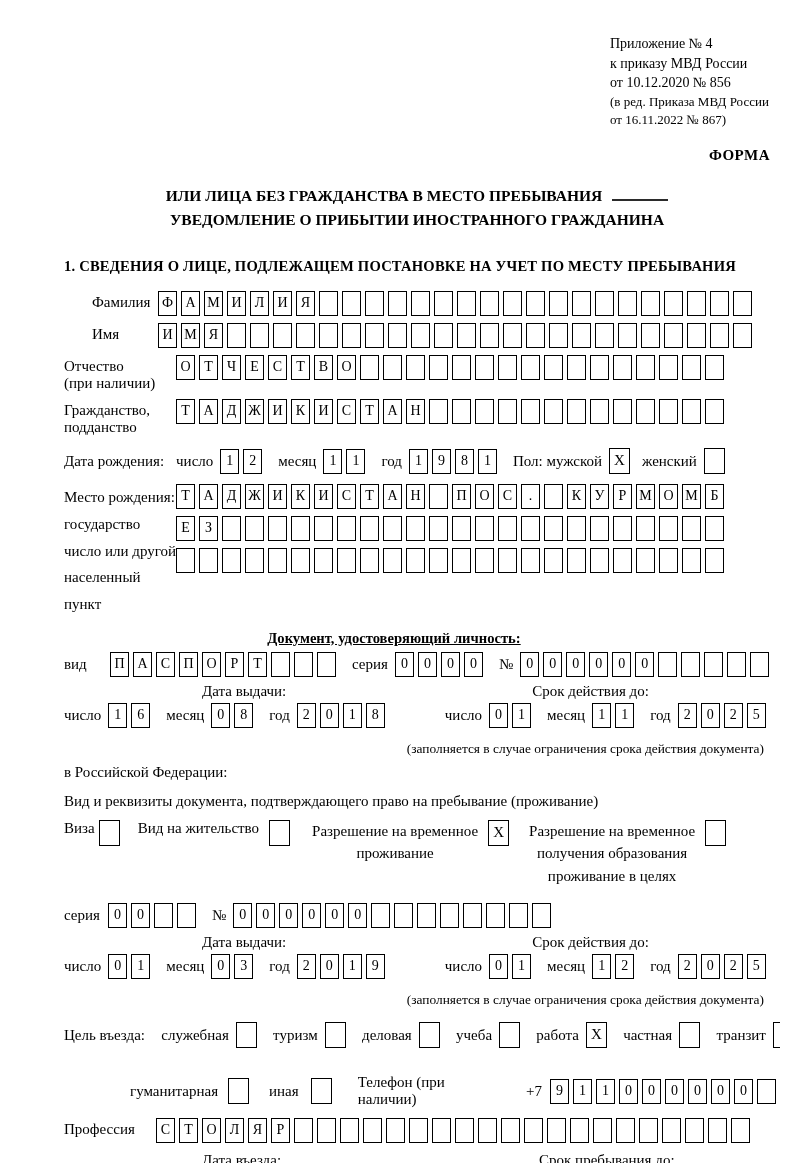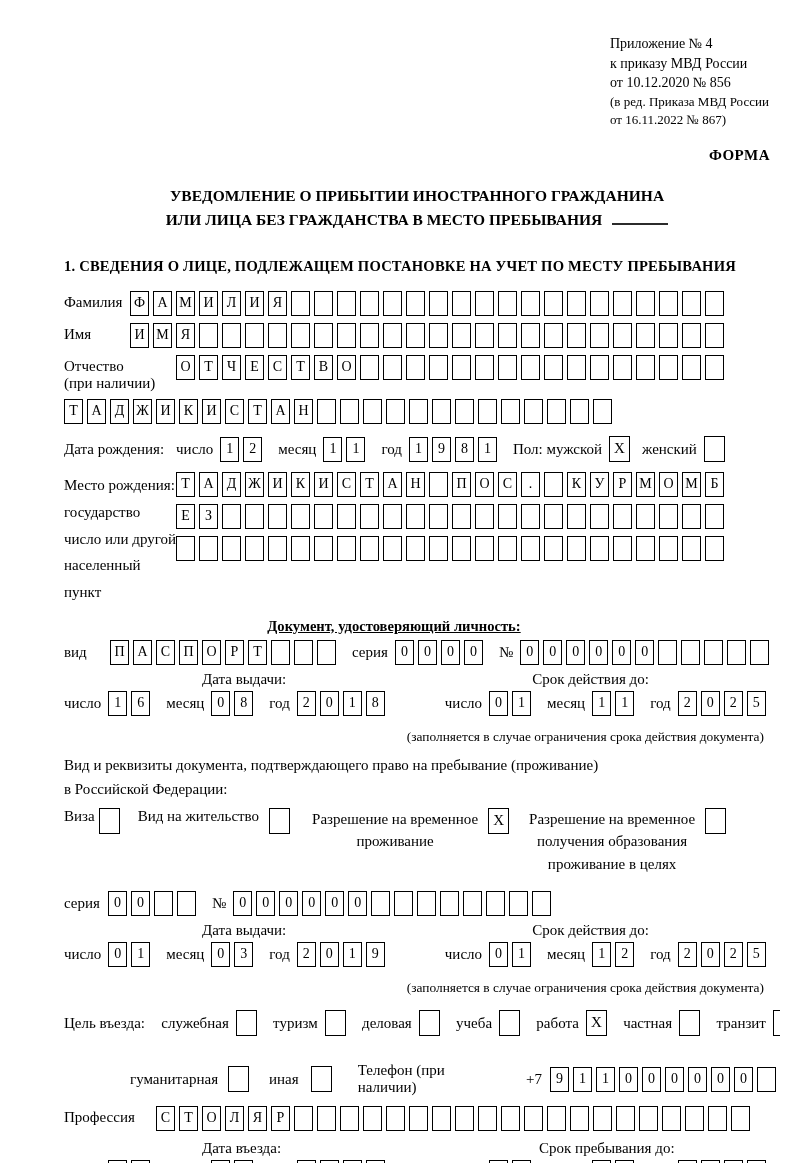--- a/index.html
+++ b/index.html
@@ -12,21 +12,21 @@
   
   .hdr { margin-left:546px; width:190px; font-size:14px; line-height:1.4; }
   .hdr .small { font-size:13px; }
   .forma { width:706px; text-align:right; font-weight:bold; margin-top:18px; font-size:15px; letter-spacing:.5px; }
   .title { width:706px; text-align:center; font-weight:bold; font-size:15.5px; margin-top:20px; line-height:1.55; }
   .blank-line { display:inline-block; width:56px; border-bottom:2px solid #2b2b2b; height:14px; margin-left:10px; }
   .sect { width:720px; font-weight:bold; font-size:14.6px; margin-top:26px; letter-spacing:.2px; }
   
   .frow { display:flex; align-items:flex-start; margin-top:7px; }
   .flabel { flex:none; padding-top:3px; }
-  .w66 { width:66px; } .w112 { width:112px; }
+  .w66 { width:66px;margin-left:28px; } .w112 { width:112px; }
   .boxes { white-space:nowrap; display:inline-block; }
   .cell, .cb {
     display:inline-block; box-sizing:border-box; width:19px; height:25px;
     border:1.6px solid #000; margin-right:4px; text-align:center;
     font-size:14px; line-height:21px; vertical-align:middle; background:#fff;
   }
   .cb { width:21px; height:26px; line-height:23px; font-size:15px; margin-right:0; } .mt10 { margin-top:10px; } .mt12 { margin-top:12px; } .mt16 { margin-top:16px; }
   .lbl2 { display:block; }
   
   .inlinerow { display:flex; align-items:center; flex-wrap:nowrap; }
@@ -67,24 +67,24 @@
   <div class="hdr">
     <div>Приложение № 4</div>
     <div>к приказу МВД России</div>
     <div>от 10.12.2020 № 856</div>
     <div class="small">(в ред. Приказа МВД России</div>
     <div class="small">от 16.11.2022 № 867)</div>
   </div>
   <div class="forma">ФОРМА</div>
 
   <div class="title">
-    <div>УВЕДОМЛЕНИЕ О ПРИБЫТИИ ИНОСТРАННОГО ГРАЖДАНИНА</div>
     <div>
       <span>ИЛИ ЛИЦА БЕЗ ГРАЖДАНСТВА В МЕСТО ПРЕБЫВАНИЯ</span><span class="blank-line"></span>
     </div>
+    <div>УВЕДОМЛЕНИЕ О ПРИБЫТИИ ИНОСТРАННОГО ГРАЖДАНИНА</div>
   </div>
 
   <div class="sect">1. СВЕДЕНИЯ О ЛИЦЕ, ПОДЛЕЖАЩЕМ ПОСТАНОВКЕ НА УЧЕТ ПО МЕСТУ ПРЕБЫВАНИЯ</div>
 
   <div class="frow mt16">
     <span class="flabel w66">Фамилия</span>
     <span class="boxes"><span class="cell">Ф</span><span class="cell">А</span><span class="cell">М</span><span class="cell">И</span><span class="cell">Л</span><span class="cell">И</span><span class="cell">Я</span><span class="cell"></span><span class="cell"></span><span class="cell"></span><span class="cell"></span><span class="cell"></span><span class="cell"></span><span class="cell"></span><span class="cell"></span><span class="cell"></span><span class="cell"></span><span class="cell"></span><span class="cell"></span><span class="cell"></span><span class="cell"></span><span class="cell"></span><span class="cell"></span><span class="cell"></span><span class="cell"></span><span class="cell"></span></span>
   </div>
 
   <div class="frow">
@@ -94,20 +94,24 @@
 
   <div class="frow">
     <span class="flabel w112">
       <span class="lbl2">Отчество</span>
       <span class="lbl2">(при наличии)</span>
     </span>
     <span class="boxes"><span class="cell">О</span><span class="cell">Т</span><span class="cell">Ч</span><span class="cell">Е</span><span class="cell">С</span><span class="cell">Т</span><span class="cell">В</span><span class="cell">О</span><span class="cell"></span><span class="cell"></span><span class="cell"></span><span class="cell"></span><span class="cell"></span><span class="cell"></span><span class="cell"></span><span class="cell"></span><span class="cell"></span><span class="cell"></span><span class="cell"></span><span class="cell"></span><span class="cell"></span><span class="cell"></span><span class="cell"></span><span class="cell"></span></span>
   </div>
 
   <div class="frow">
+    <span class="flabel w112">
+      <span class="lbl2">Гражданство,</span>
+      <span class="lbl2">подданство</span>
+    </span>
     <span class="boxes"><span class="cell">Т</span><span class="cell">А</span><span class="cell">Д</span><span class="cell">Ж</span><span class="cell">И</span><span class="cell">К</span><span class="cell">И</span><span class="cell">С</span><span class="cell">Т</span><span class="cell">А</span><span class="cell">Н</span><span class="cell"></span><span class="cell"></span><span class="cell"></span><span class="cell"></span><span class="cell"></span><span class="cell"></span><span class="cell"></span><span class="cell"></span><span class="cell"></span><span class="cell"></span><span class="cell"></span><span class="cell"></span><span class="cell"></span></span>
   </div>
 
   <div class="inlinerow mt12">
     <span>Дата рождения:</span>
     <span class="dlbl">число</span>
     <span class="boxes"><span class="cell">1</span><span class="cell">2</span></span>
     <span class="dlbl">месяц</span>
     <span class="boxes"><span class="cell">1</span><span class="cell">1</span></span>
     <span class="dlbl">год</span>
@@ -157,22 +161,22 @@
     <span class="dspacer"></span>
     <span class="dlbl">число</span>
     <span class="boxes"><span class="cell">0</span><span class="cell">1</span></span>
     <span class="dlbl">месяц</span>
     <span class="boxes"><span class="cell">1</span><span class="cell">1</span></span>
     <span class="dlbl">год</span>
     <span class="boxes"><span class="cell">2</span><span class="cell">0</span><span class="cell">2</span><span class="cell">5</span></span>
   </div>
   <div class="note">(заполняется в случае ограничения срока действия документа)</div>
 
+  <div class="para" style="margin-top:7px;">в Российской Федерации:</div>
   <div class="para">Вид и реквизиты документа, подтверждающего право на пребывание (проживание)</div>
-  <div class="para" style="margin-top:7px;">в Российской Федерации:</div>
 
   <div class="permit-row">
     <div class="pitem">
       <span>Виза</span>
       <span class="cb" style="margin-left:4px;"></span>
     </div>
     <div class="pitem pgap1">
       <span>Вид на жительство</span>
       <span class="cb cbm"></span>
     </div>

